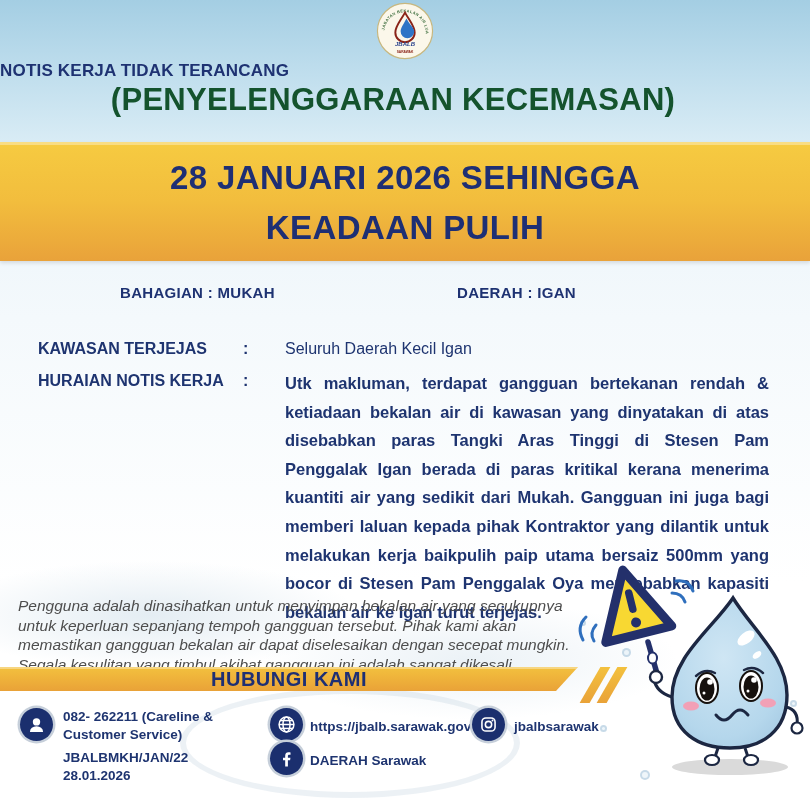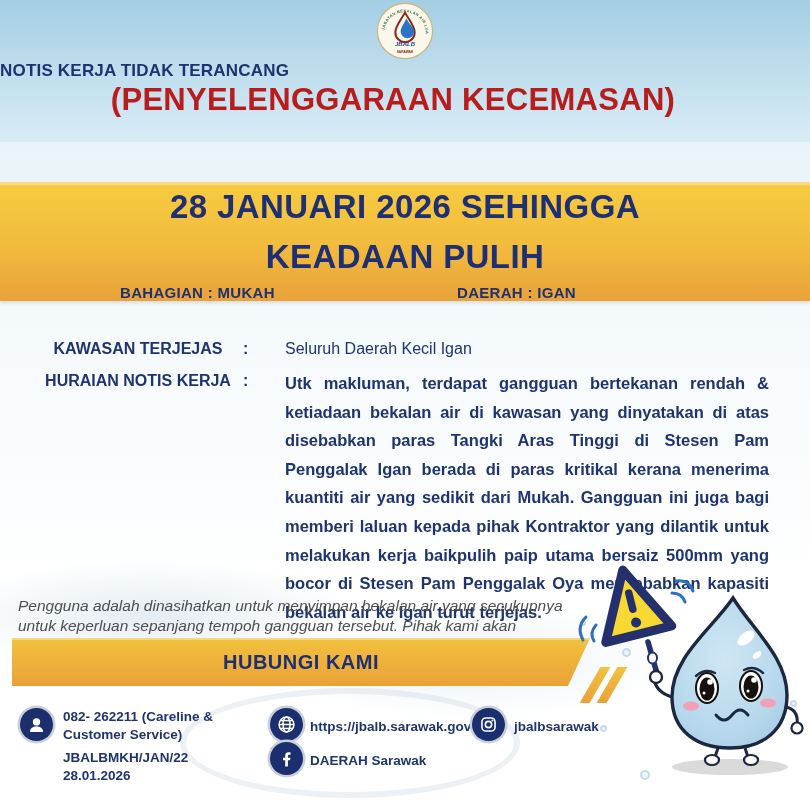--- a/index.html
+++ b/index.html
@@ -17,40 +17,40 @@
     position:absolute; top:142px; left:0; width:810px; height:440px;
     background:linear-gradient(180deg,#e9f3f9 0%, #f4f9fc 40%, #ffffff 100%);
   }
   .logo { position:absolute; top:2px; left:376px; width:58px; height:58px; }
   .notice-type {
     position:absolute; top:61px; left:0; width:810px; text-align:left;
     font-size:17px; font-weight:bold; color:#1e3272; letter-spacing:.2px;
   }
   .notice-subtype {
     position:absolute; top:82px; left:0; width:786px; text-align:center;
-    font-size:31px; font-weight:bold; color:#b91c1c; letter-spacing:.3px;
+    font-size:31px; font-weight:bold; color:#14532d; letter-spacing:.3px;
   }
   
   .date-banner {
     position:absolute; top:142px; left:0; width:810px; height:119px;
     background:linear-gradient(180deg,#f6cb41 0%, #f2bd3d 50%, #e9a23a 100%);
     box-shadow: inset 0 3px 0 rgba(255,255,255,.35), 0 2px 4px rgba(0,0,0,.12);
-    text-align:center; margin-top:40px;
+    text-align:center; padding-top:11px;
   }
   .date-banner .line {
     font-size:33px; font-weight:bold; color:#1e2f74; line-height:50px; letter-spacing:.4px;
   }
   
   .region-bahagian, .region-daerah {
     position:absolute; top:284px; font-size:15px; font-weight:bold; color:#1e3272; letter-spacing:.3px;
   }
   .region-bahagian { left:120px; }
   .region-daerah  { left:457px; }
   
-  .detail-label { position:absolute; left:38px; width:200px; font-size:16px; font-weight:bold; color:#1e3470;text-align:center; }
+  .detail-label { position:absolute; left:38px; width:200px; font-size:16px; font-weight:bold; color:#1e3470; }
   .detail-colon { position:absolute; left:243px; font-size:16px; font-weight:bold; color:#1e3470; }
   .lbl-row1 { top:340px; } .lbl-row2 { top:372px; }
   .detail-value-1 {
     position:absolute; left:285px; top:340px; width:482px;
     font-size:16px; font-weight:normal; color:#1e3470;
   }
   .detail-value-2 {
     position:absolute; left:285px; top:369px; width:484px;
     font-size:16.5px; font-weight:bold; color:#1e3470;
     line-height:28.6px; text-align:justify;
@@ -61,25 +61,25 @@
   .splash-b { left:260px; top:600px; width:420px; height:120px; background:radial-gradient(ellipse at center, rgba(165,195,215,.22), rgba(165,195,215,0) 70%); }
   .splash-ring { left:180px; top:688px; width:340px; height:110px; border:6px solid rgba(185,205,220,.28); border-radius:50%; background:transparent; }
   .bubble { position:absolute; border-radius:50%; border:2px solid rgba(150,185,210,.45); background:rgba(210,230,242,.35); pointer-events:none; }
   
   .disclaimer {
     position:absolute; left:18px; top:596px; width:566px;
     font-size:15.5px; font-style:italic; color:#4d4d4d; line-height:19.6px;
   }
   
   .contact-banner {
-    position:absolute; top:638px; left:0; width:578px; height:48px;
+    position:absolute; top:667px; left:0; width:578px; height:24px;
     background:linear-gradient(180deg,#f3c13e 0%, #eeb03a 55%, #e9a238 100%);
     clip-path: polygon(0 0, 100% 0, calc(100% - 22px) 100%, 0 100%);
     box-shadow: inset 0 2px 0 rgba(255,255,255,.35);
-    display:flex; align-items:center; justify-content:center;margin-left:12px;
+    display:flex; align-items:center; justify-content:center;
   }
   .contact-banner span { font-size:20px; font-weight:bold; color:#1e2f74; letter-spacing:.5px; }
   .stripe { position:absolute; top:667px; height:36px; width:10px; background:linear-gradient(180deg,#f3c13e,#e9a238); }
   .stripe-1 { left:590px; transform:skewX(-30deg); }
   .stripe-2 { left:607px; transform:skewX(-30deg); }
   
   .cicon {
     position:absolute; width:33px; height:33px; border-radius:50%;
     background:#1b2f6e; box-shadow:0 0 0 2.5px #c6cfda;
     display:flex; align-items:center; justify-content:center;

